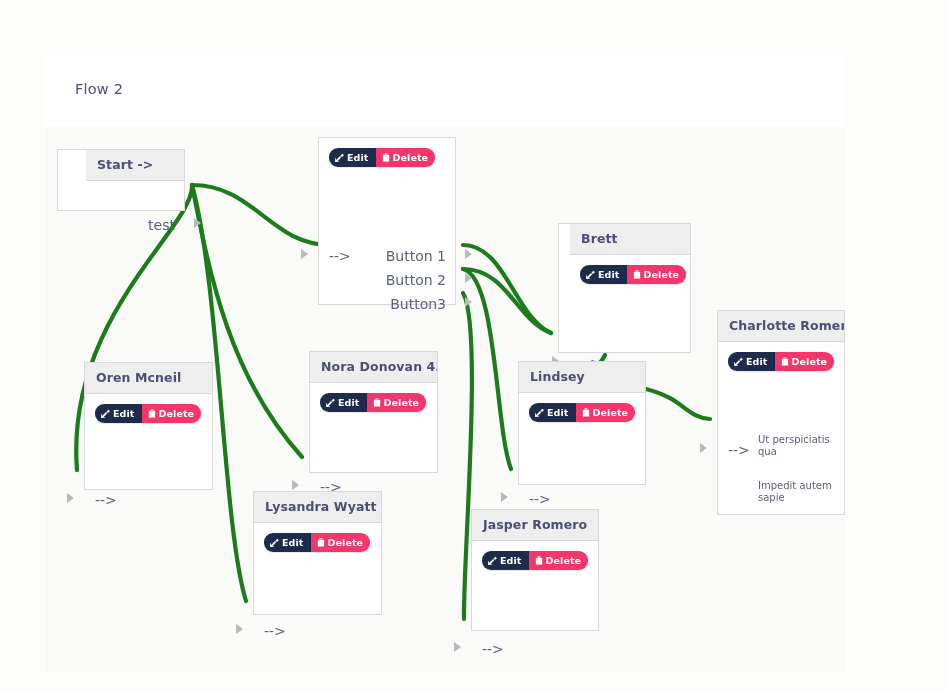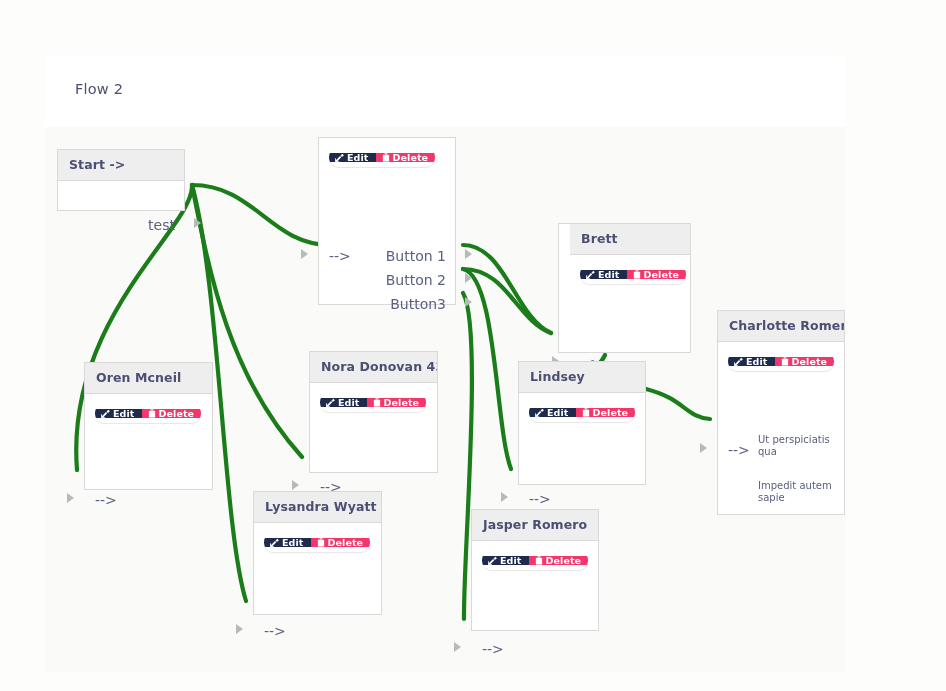--- a/index.html
+++ b/index.html
@@ -87,21 +87,20 @@
     box-sizing: border-box;
   }
 
   
   .btn-group {
     display: inline-flex;
     border-radius: 9px;
     overflow: hidden;
     height: 19px;
     box-shadow: 0 1px 1px rgba(0,0,0,.10);
-    align-items: center;
   }
   .btn {
     display: inline-flex;
     align-items: center;
     gap: 3px;
     padding: 0 7px 0 6px;
     font-size: 9.5px;
     font-weight: bold;
     color: #ffffff;
     line-height: 1;
@@ -161,21 +160,21 @@
         <path d="M 147,58 C 165,150 185,250 257,330" fill="none" stroke="#1a7d1a" stroke-width="4.2" stroke-linecap="round"></path>
         <path d="M 147,58 C 175,160 178,400 201,474" fill="none" stroke="#1a7d1a" stroke-width="4.2" stroke-linecap="round"></path>
         <path d="M 418,118 C 460,118 470,190 506,206" fill="none" stroke="#1a7d1a" stroke-width="4.2" stroke-linecap="round"></path>
         <path d="M 418,142 C 462,142 472,194 506,206" fill="none" stroke="#1a7d1a" stroke-width="4.2" stroke-linecap="round"></path>
         <path d="M 418,142 C 452,150 450,300 466,342" fill="none" stroke="#1a7d1a" stroke-width="4.2" stroke-linecap="round"></path>
         <path d="M 418,166 C 438,200 418,430 419,492" fill="none" stroke="#1a7d1a" stroke-width="4.2" stroke-linecap="round"></path>
         <path d="M 560,228 C 552,244 548,236 540,240" fill="none" stroke="#1a7d1a" stroke-width="4.2" stroke-linecap="round"></path>
         <path d="M 601,262 C 640,272 640,290 665,292" fill="none" stroke="#1a7d1a" stroke-width="4.2" stroke-linecap="round"></path>
       </svg>
 
-  <div class="node" style="left: 12px; top: 22px; width: 128px; height: 62px;">
+  <div class="node" style="left: 12px; top: 22px; width: 128px; height: 62px; padding-left: 28px;">
         <div class="node-head">Start -&gt;</div>
         <div class="node-body">
           <div class="port-row port-out" style="top: 36px;">test</div>
           <div class="port-marker marker-right" style="right: -17px; top: 37px;"></div>
         </div>
       </div>
       <div class="node" style="left: 273px; top: 10px; width: 138px; height: 168px;">
         <div class="node-body"><div class="btn-group">
             <button class="btn btn-edit" style="background: rgb(31, 43, 77);">
               <span>

